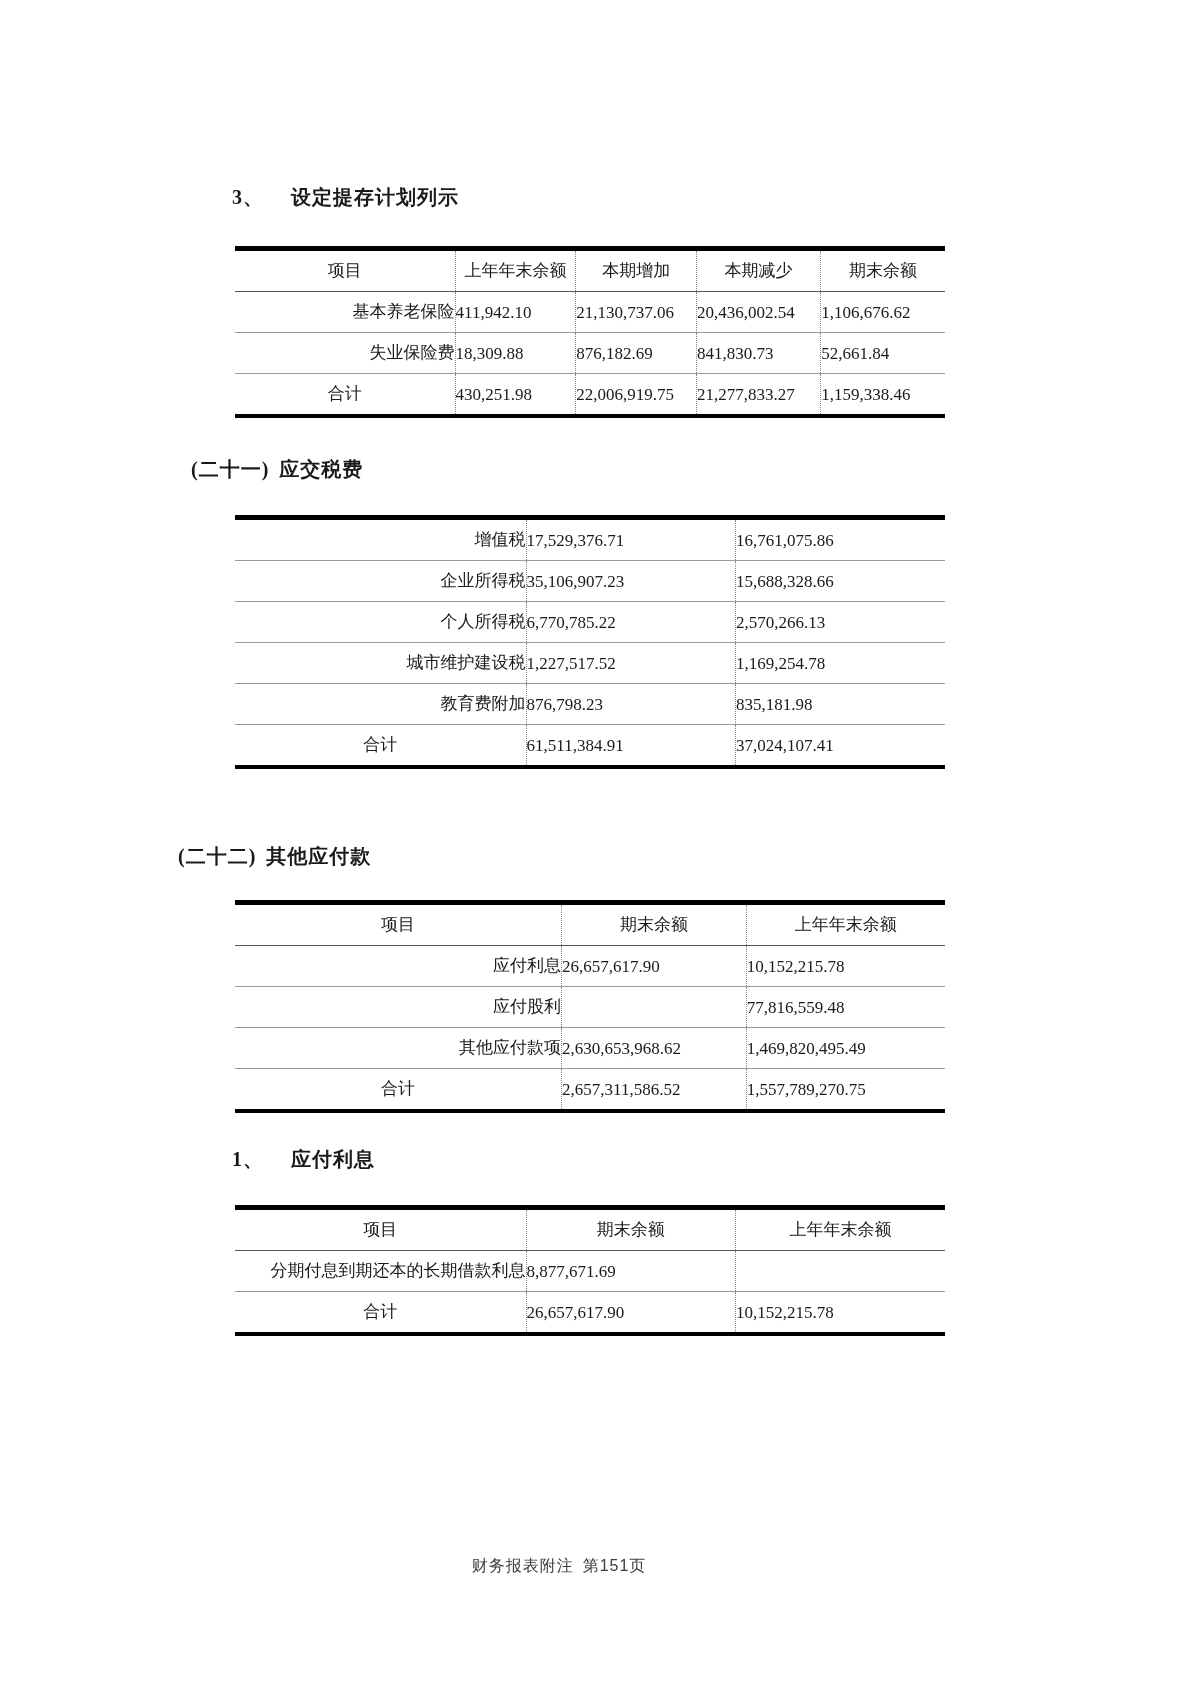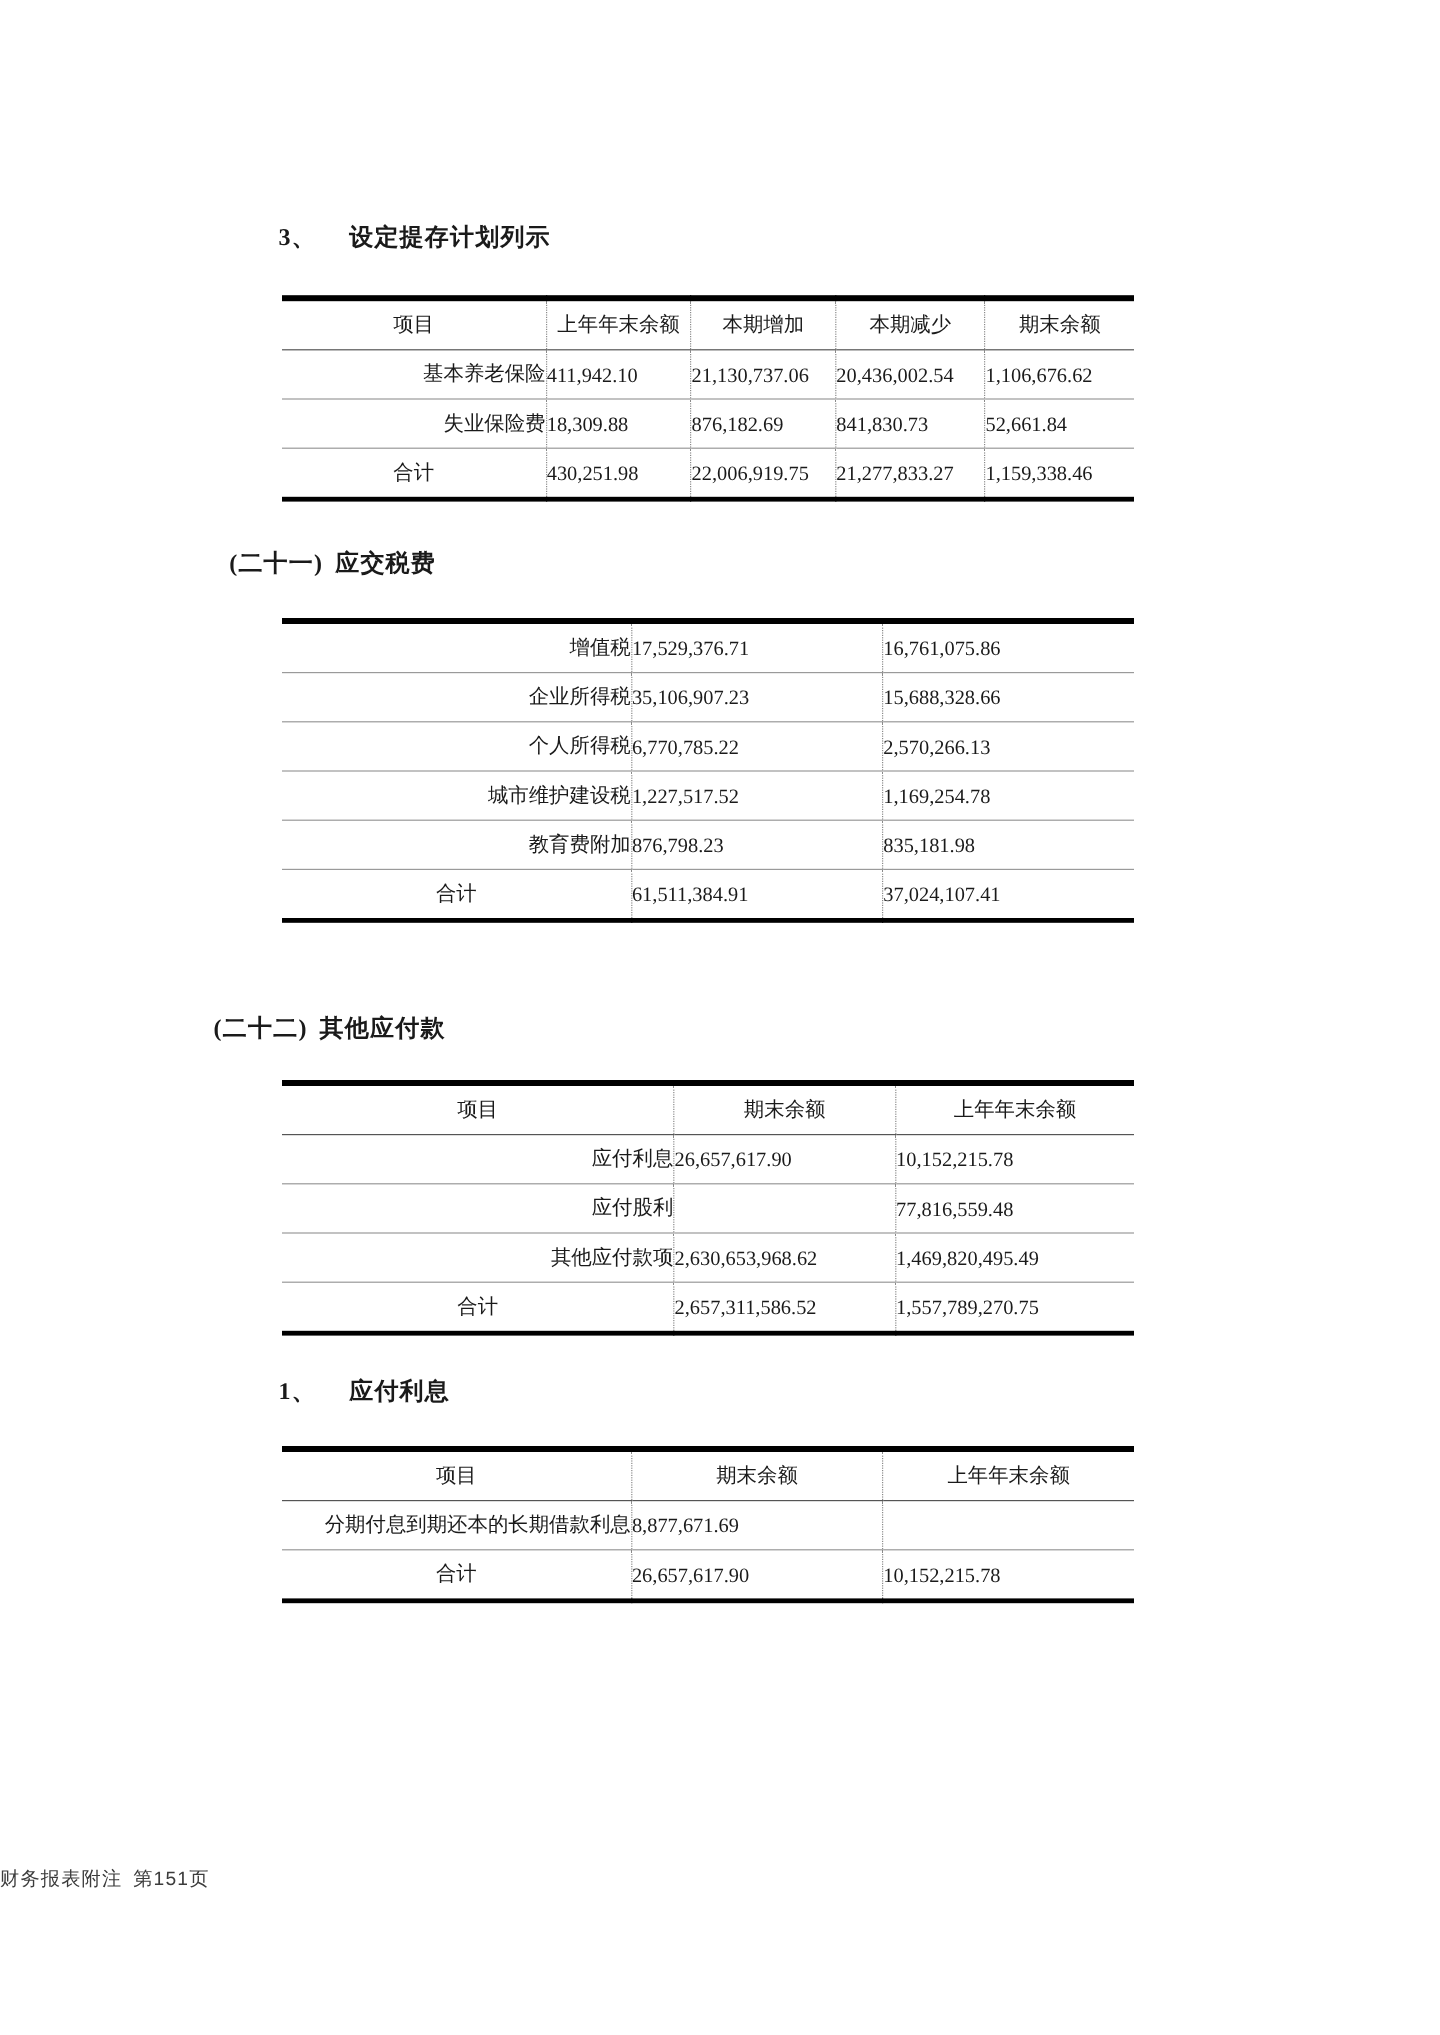--- a/index.html
+++ b/index.html
@@ -25,21 +25,21 @@
     font-weight:normal;overflow:hidden;white-space:nowrap;
   }
   table.fin th{border-bottom:1px solid #555;text-align:center;}
   table.fin td{border-bottom:1px solid #9a9a9a;}
   table.fin tr:last-child td{border-bottom:none;}
   table.fin th + th, table.fin td + td{border-left:1px dotted #8a8a8a;}
   td.lbl{text-align:right;padding-left:8px;}
   td.num{text-align:left;padding-right:14px;}
   td.total-lbl{text-align:center;}
   .footer{
-    position:absolute;left:0;top:1556px;width:100%;text-align:left;
+    position:absolute;left:0;top:1556px;width:100%;text-align:center;
     font-size:16px;color:#3c3c3c;letter-spacing:1px;
     font-family:"Liberation Sans","DejaVu Sans",sans-serif;
   }
 </style>
 </head>
 <body>
 
 <div class="page">
 
   <div class="heading" style="left:232px;top:184px;">

